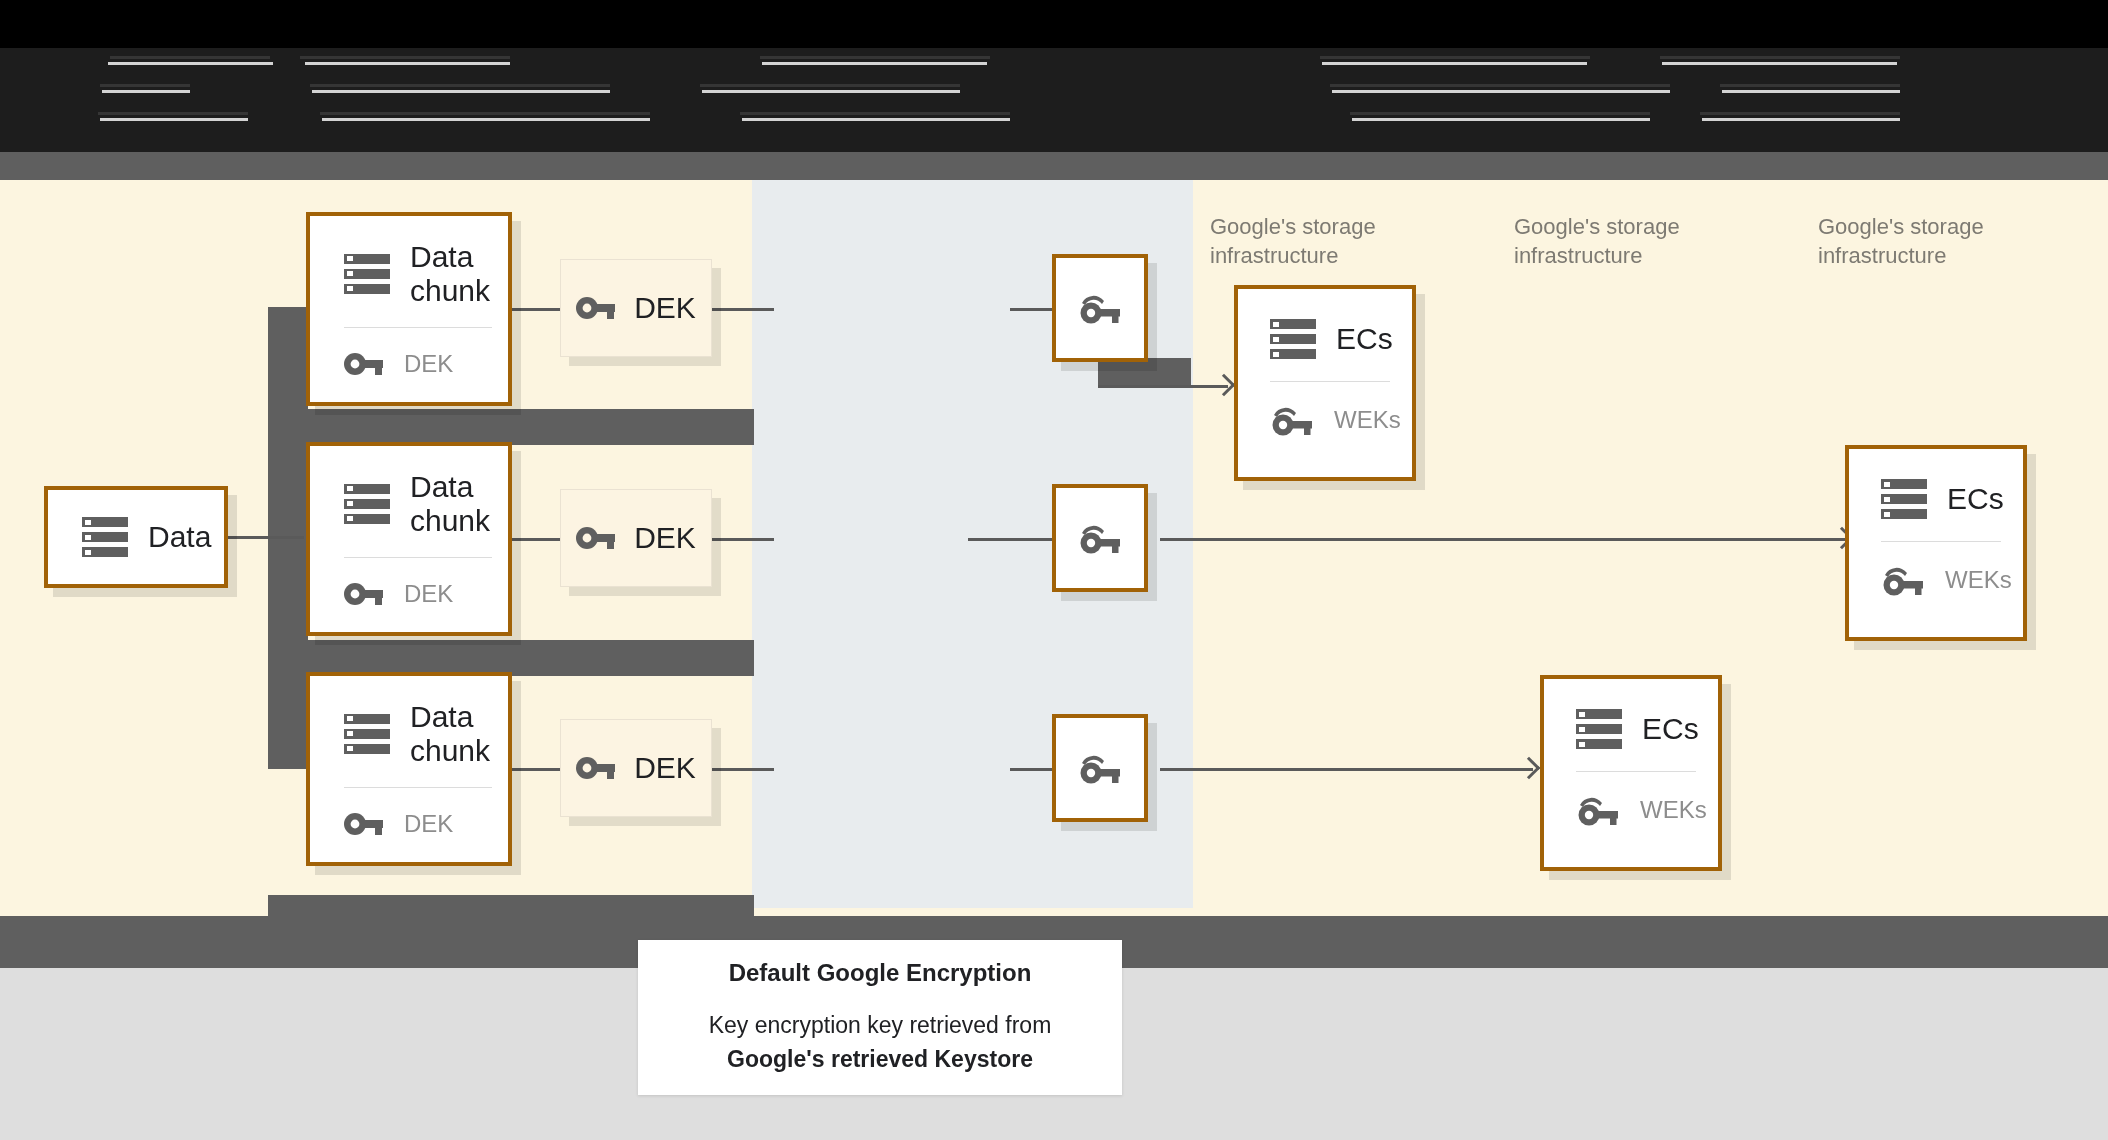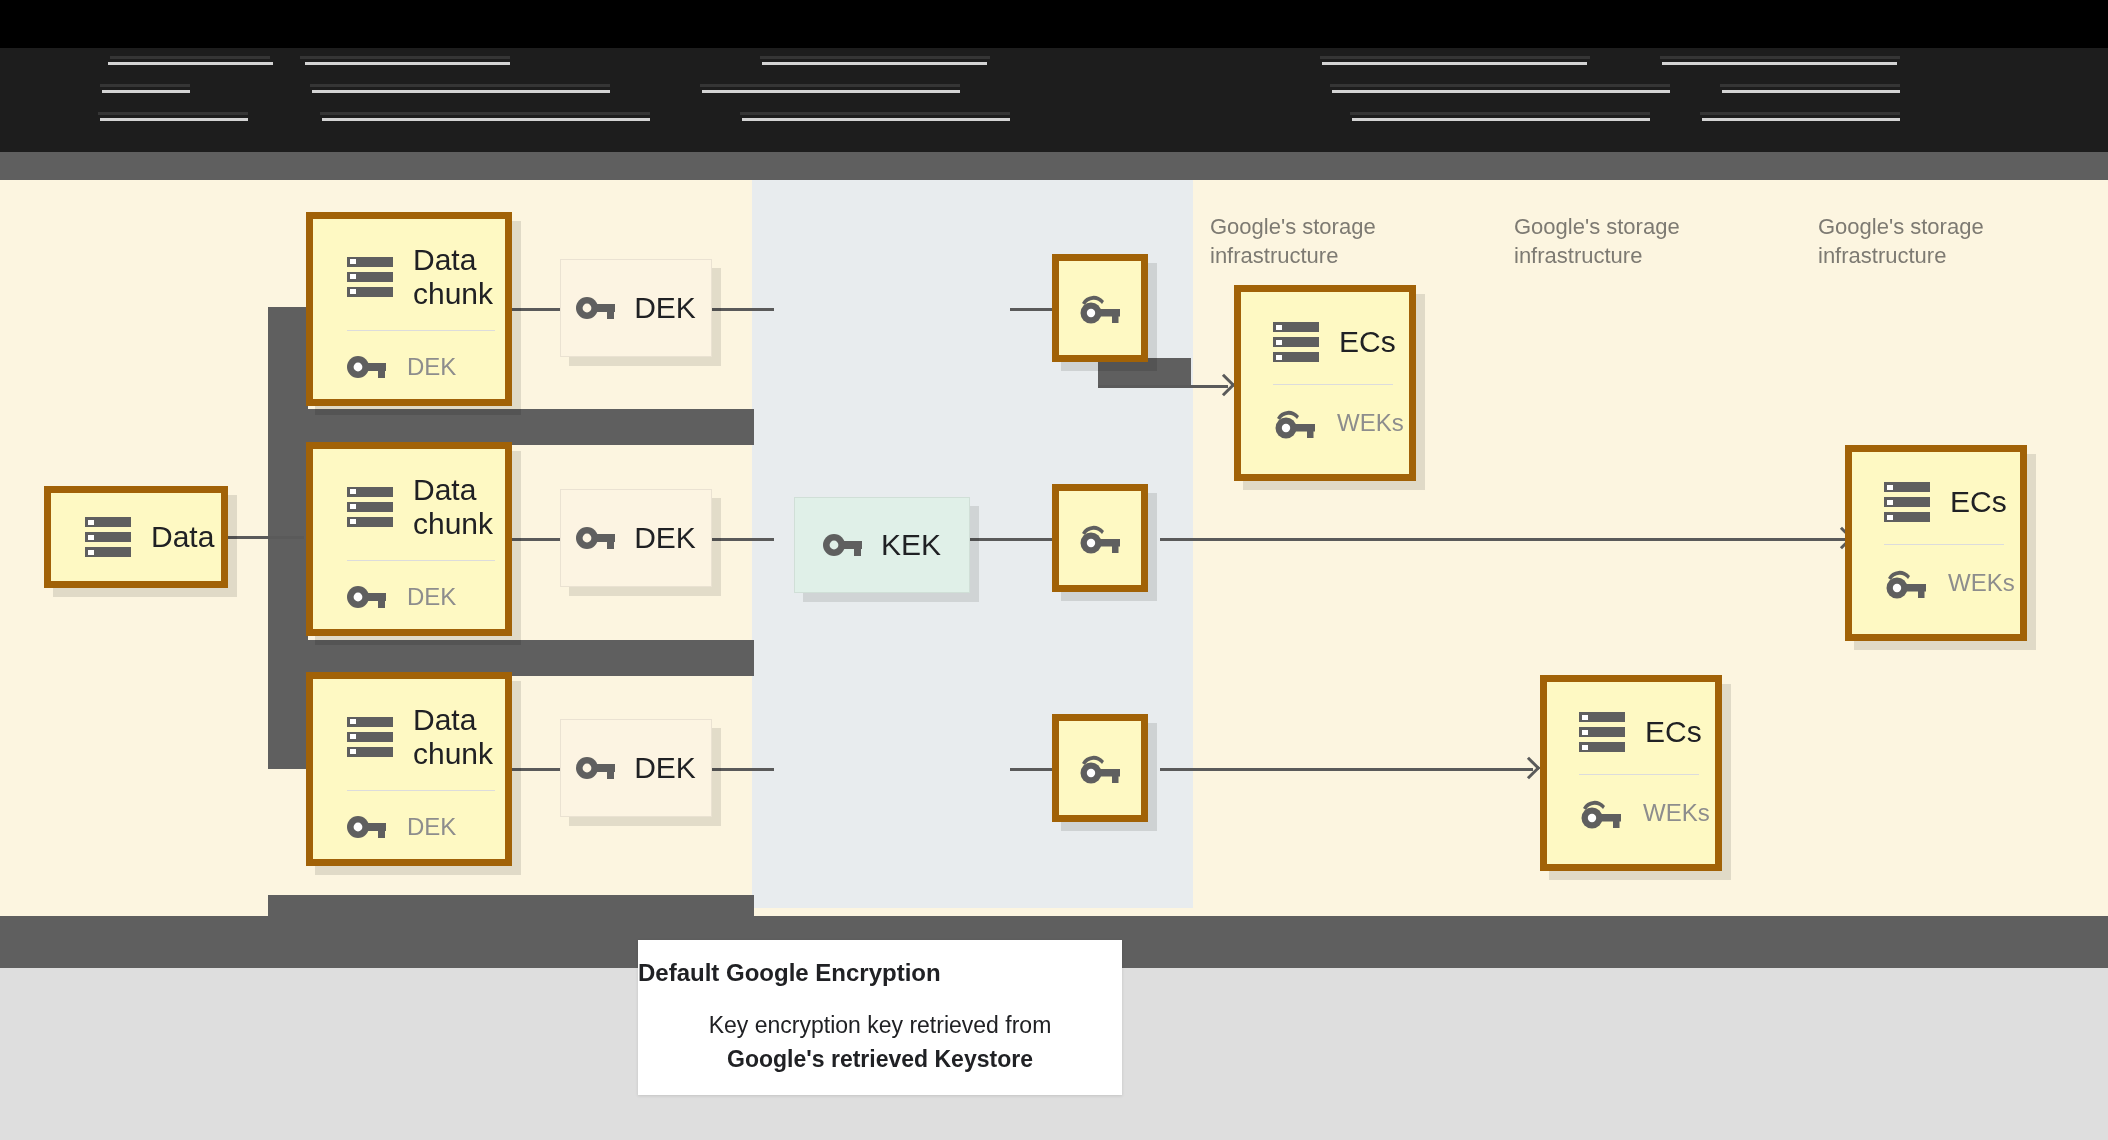--- a/index.html
+++ b/index.html
@@ -42,22 +42,22 @@
   
   .wire { position: absolute; height: 3px; background: #5a5a5a; }
   .arrow-chev {
     position: absolute; width: 16px; height: 16px;
     border-top: 3px solid #5a5a5a; border-right: 3px solid #5a5a5a;
     transform: rotate(45deg);
   }
 
   
   .card {
-    position: absolute; background: #fef9c3;
-    border: 7px solid #a16207;
+    position: absolute; background: #ffffff;
+    border: 4px solid #a16207;
     box-shadow: 9px 9px 0 0 rgba(0,0,0,.11);
   }
   .card-row { display: flex; align-items: center; gap: 20px; }
   .card-divider { height: 1px; background: #dcdcdc; }
 
   .label-strong { font-size: 30px; color: #202124; line-height: 1.12; }
   .label-sub     { font-size: 24px; color: #8d8d8d; }
 
   
   .ico-server { width: 46px; height: 40px; display: flex; flex-direction: column;
@@ -87,21 +87,21 @@
   
   .infra-label {
     position: absolute; font-size: 22px; line-height: 1.32;
     color: #7d7a72; width: 210px;
   }
 
   
   #caption-card {
     position: absolute; left: 638px; top: 940px;
     width: 484px; height: 155px; background: #ffffff;
-    display: flex; flex-direction: column; 
+    display: flex; flex-direction: column; align-items: center;
     justify-content: center; gap: 22px;
     box-shadow: 0 1px 3px rgba(0,0,0,.12);
   }
   #caption-title { font-size: 24px; font-weight: bold; color: #202124; }
   #caption-body  { font-size: 23px; color: #202124; text-align: center; line-height: 1.45; }
   #caption-body b { font-weight: bold; }
 </style>
 </head>
 <body>
 
@@ -306,33 +306,20 @@
             <circle cx="11" cy="13" r="11"></circle>
             <rect x="11" y="9" width="28" height="8"></rect>
             <rect x="31" y="9" width="7" height="15"></rect>
           </g>
           <circle cx="11" cy="13" r="4.4" fill="#fcf4e2"></circle>
         </svg>
     </span>
     <span class="klabel">DEK</span>
   </div>
 
-  <div class="keybox" style="left:794px; top:497px; width:176px; height:96px; background:#e0f0e8;">
-    <span class="ico-key">
-      <svg viewBox="0 0 40 26" width="40" height="26">
-          <g fill="#5f5f5f">
-            <circle cx="11" cy="13" r="11"></circle>
-            <rect x="11" y="9" width="28" height="8"></rect>
-            <rect x="31" y="9" width="7" height="15"></rect>
-          </g>
-          <circle cx="11" cy="13" r="4.4" fill="#e0f0e8"></circle>
-        </svg>
-    </span>
-    <span class="klabel">KEK</span>
-  </div>
 
   <div class="card" style="left:1052px; top:254px; width:96px; height:108px;
                            display:flex; align-items:center; justify-content:center;">
     <span class="ico-keys">
       <svg viewBox="0 0 44 32" width="44" height="32">
           <g fill="#5f5f5f">
             <path d="M4 11 A13 13 0 0 1 26 9 L24 12 A10 10 0 0 0 7 13 Z"></path>
             <circle cx="13" cy="21" r="10.5"></circle>
             <rect x="13" y="17" width="29" height="7.5"></rect>
             <rect x="34" y="17" width="6.5" height="14"></rect>

